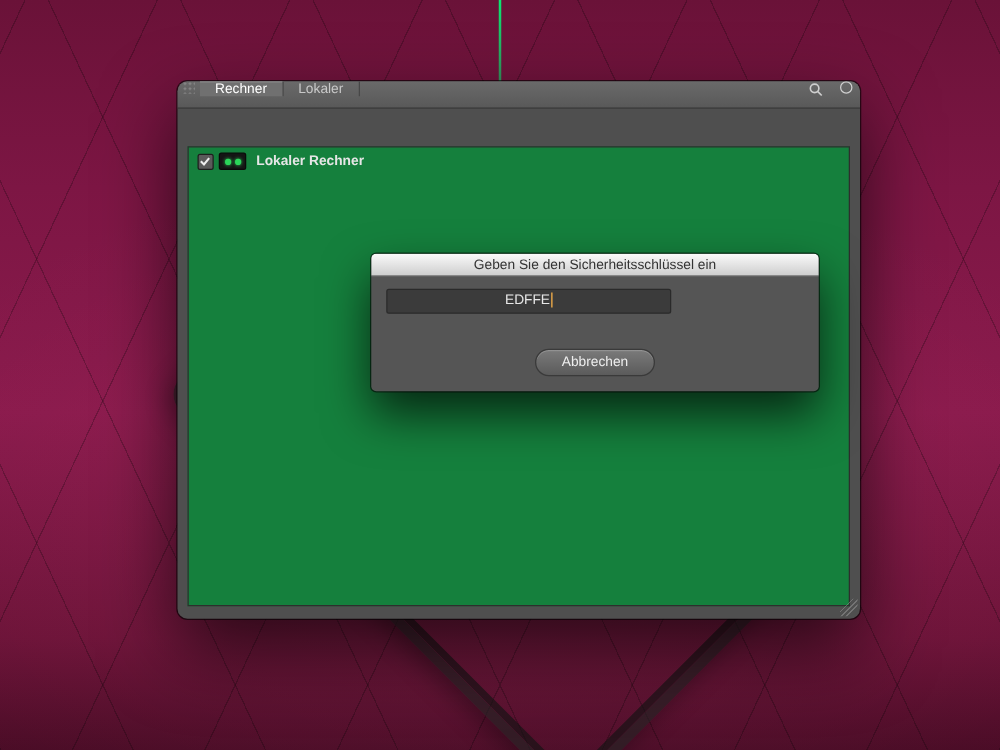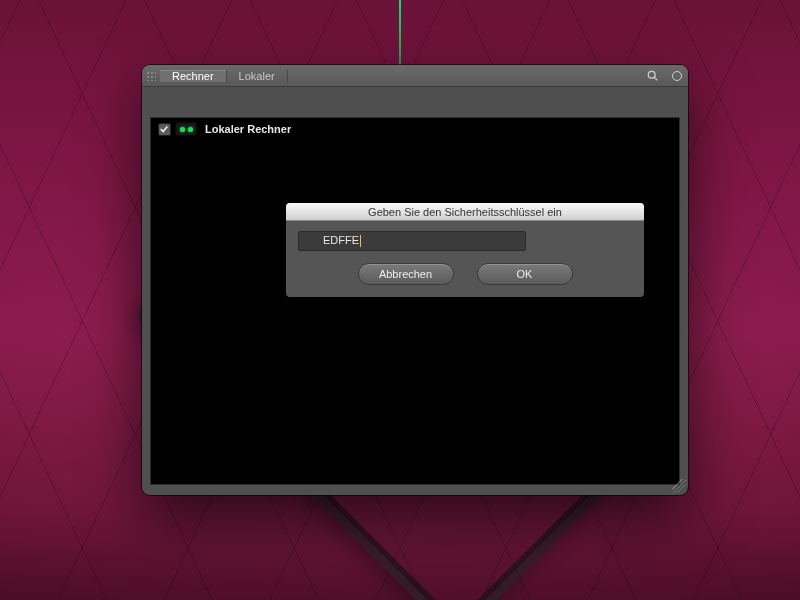--- a/index.html
+++ b/index.html
@@ -52,21 +52,21 @@
     position:relative;
   }
   .traffic { position:absolute; left:8px; top:4px; display:flex; gap:6px; }
   .tl { width:12px;height:12px;border-radius:50%;
         background:radial-gradient(circle at 35% 30%, #fdfdfd 0 15%, #d7d7d7 45%, #9e9e9e 100%);
         box-shadow: inset 0 0 0 1px #9a9a9a; }
 
   .toolbar {
     height:22px; background:linear-gradient(180deg,#6a6a6a,#595959);
     border-bottom:1px solid #3b3b3b;
-    display:flex; align-items:center; font-size:11px; color:#ddd;
+    display:flex; align-items:flex-start; font-size:11px; color:#ddd;
   }
   .grip { width:18px; display:flex;align-items:center;justify-content:center; color:#bbb; }
   .grip::before{content:""; width:10px;height:10px;
     background:
       radial-gradient(#888 1px, transparent 1px) 0 0/4px 4px;
   }
   .tab {
     padding:0 12px; display:flex; align-items:center;
     border-right:1px solid #474747;
     cursor:default;
@@ -74,54 +74,55 @@
   .tab.active{ background:#707070; color:#fff; box-shadow: inset 0 1px 0 #8a8a8a; }
   .tab:not(.active){ color:#c8c8c8; }
   .tool-spacer{flex:1;}
   .search-icon{ width:28px; display:flex;align-items:center;justify-content:center; }
   .search-icon svg{ width:13px; height:13px; stroke:#cfcfcf; fill:none; stroke-width:1.6;}
   .pref-icon{ width:22px; display:flex;align-items:center;justify-content:center;}
   .pref-icon span{ width:10px;height:10px;border:1.3px solid #cfcfcf;border-radius:50%; position:relative;}
   .pref-icon span::after{content:"";position:absolute;inset:-3px;border:1px dotted transparent;}
 
   .content{ position:absolute; left:8px; right:8px; top:52px; bottom:10px;
-    background:#000000; border:1px solid #2e2e2e; }
+    background:#15803d; border:1px solid #2e2e2e; }
   .listrow{ display:flex; align-items:center; height:20px; padding:2px 4px 0 4px; font-size:11px; color:#e6e6e6;}
   .chk{ width:18px; display:flex;justify-content:center; }
   .chk-box{ width:13px;height:13px;border:1px solid #1e1e1e;background:#5a5a5a;border-radius:2px;
     display:flex;align-items:center;justify-content:center;}
   .chk-box svg{width:10px;height:10px;stroke:#eee;fill:none;stroke-width:2;}
   .status{ width:26px; display:flex;justify-content:center; }
   .status-pill{ width:22px;height:14px;border:1px solid #0a0a0a;background:#151515;border-radius:2px;
     display:flex;align-items:center;justify-content:center;gap:3px;}
   .dot{width:5px;height:5px;border-radius:50%;background:#2bd65a;box-shadow:0 0 3px #2bd65a;}
   .row-label{ padding-left:6px; font-weight:bold; }
 
   
   .dialog{
-    position:absolute; left:144px; top:138px; width:358px;
+    position:absolute; left:155px; top:138px; width:358px;
     background:#555; border-radius:4px;
     box-shadow: 0 18px 38px rgba(0,0,0,.7), 0 0 0 1px rgba(0,0,0,.55);
     overflow:hidden;
+    text-align:center;
   }
   .dlg-titlebar{
     height:18px; background:linear-gradient(180deg,#fafafa,#cfcfcf);
     border-bottom:1px solid #888;
     display:flex;align-items:center;justify-content:center;
     font-size:11px; color:#333;
   }
   .dlg-body{ padding:10px 12px 12px 12px; }
   .key-input{
     width:228px; height:20px; background:#3b3b3b; color:#e7e7e7;
     border:1px solid #2a2a2a; border-radius:2px;
     font-size:11px; padding:2px 24px; outline:none;
     font-family:inherit;
   }
   .caret{ display:inline-block; width:1px; height:12px; background:#ffb54a; vertical-align:middle; margin-left:1px;}
-  .dlg-buttons{ display:flex; justify-content:center; gap:23px; margin-top:12px;}
+  .dlg-buttons{ display:flex; justify-content:center; gap:23px; margin-top:28px;}
   .btn{
     min-width:96px; height:22px; border-radius:11px;
     background:linear-gradient(180deg,#7a7a7a,#5b5b5b);
     border:1px solid #3a3a3a; color:#eee; font-size:11px;
     display:flex;align-items:center;justify-content:center;
     box-shadow: inset 0 1px 0 rgba(255,255,255,.18);
     cursor:default;
   }
 
   .corner{ position:absolute; right:2px; bottom:2px; width:14px;height:14px; opacity:.5;}
@@ -187,19 +188,16 @@
       <span>Geben Sie den Sicherheitsschlüssel ein</span>
     </div>
     <div class="dlg-body">
       <div class="key-input">
         <span>EDFFE</span><span class="caret"></span>
       </div>
       <div class="dlg-buttons">
         <div class="btn">
           <span>Abbrechen</span>
         </div>
-        <div class="btn">
-          <span>OK</span>
-        </div>
       </div>
     </div>
   </div>
 </div>
 
 </body></html>

